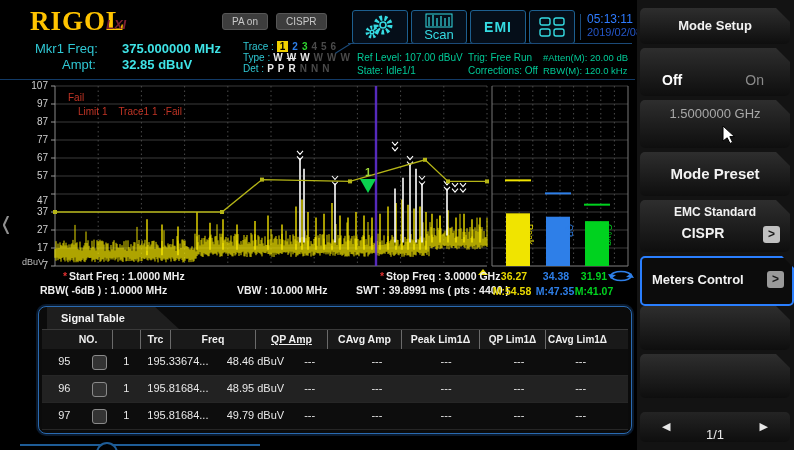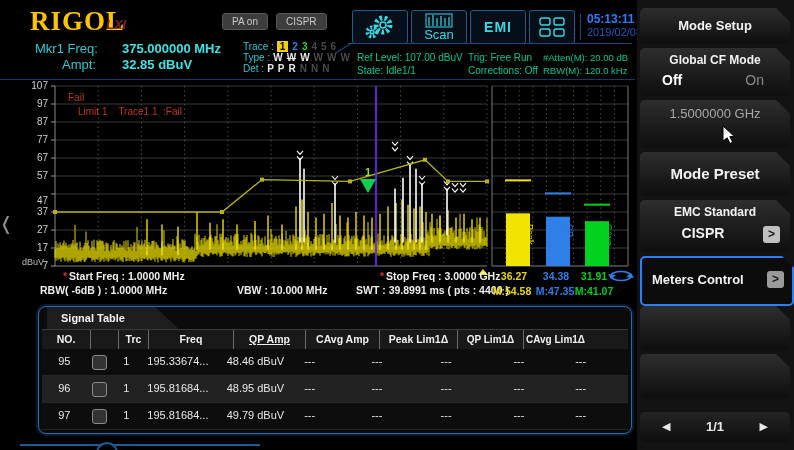--- a/index.html
+++ b/index.html
@@ -10,21 +10,21 @@
   
   .logo{left:30px;top:6px;font-family:"Liberation Serif",serif;font-weight:bold;
         font-size:27px;color:#ffc400;letter-spacing:1px;}
   .logo-sub{left:106px;top:17px;font-size:13px;font-weight:bold;font-style:italic;color:#7c2030;}
   .badge{top:13px;height:15px;line-height:15px;padding:0 9px;background:#3d3d3d;border:1px solid #565656;
          border-radius:3px;color:#c9c9c9;font-size:10px;}
   .iconbox{top:10px;height:32px;border:1px solid #1d5f8f;border-radius:3px;background:#050e19;
            display:flex;align-items:center;justify-content:center;flex-direction:column;}
   .emi-text{color:#35dbe2;font-weight:bold;font-size:14px;letter-spacing:1px;}
   .scan-label{color:#35dbe2;font-size:13px;margin-top:-1px;}
-  .time-txt{color:#2e7bff;font-size:12px;font-weight:bold;}
+  .time-txt{color:#2e7bff;font-size:12px;font-weight:normal;}
   .date-txt{color:#2456c8;font-size:11px;}
   .cyan-label{color:#2fc8d4;font-size:13px;}
   .cyan-value{color:#3fe3e6;font-size:13px;font-weight:bold;text-align:left;width:108px;}
   .trace-row{font-size:10px;line-height:11px;white-space:nowrap;}
   .trace-row .lbl{color:#2fc8d4;margin-right:3px;}
   .trace-row span.v{margin-right:4px;font-weight:bold;}
   .t-sel{background:#f0d000;color:#000;padding:0 3px;}
   .t-blue{color:#2e7fe8;}  .t-green{color:#2fd32f;}  .t-dim{color:#4a4a4a;}
   .t-w{color:#e8e8e8;}  .t-strike{text-decoration:line-through;}
   .status-line{color:#00c896;font-size:10px;line-height:13px;white-space:nowrap;}
@@ -253,21 +253,21 @@
     <polygon points="3,10 0,5 8,6" fill="#2e7fe8"></polygon>
     <polygon points="23,4 26,9 18,8" fill="#2e7fe8"></polygon>
   </svg>
   <div class="mval" style="left:486px;top:285px;width:52px;color:#e8d800;">M:54.58</div>
   <div class="mval" style="left:530px;top:285px;width:50px;color:#2e7fe8;">M:47.35</div>
   <div class="mval" style="left:570px;top:285px;width:48px;color:#00d21f;">M:41.07</div>
 
   <div class="abs sigtable">
     <div class="sigtab">Signal Table</div>
     <div class="thead" id="table-head">
-        <div class="cell" style="width: 48px;">NO.</div>
+        <div class="cell" style="width: 48px; margin-left: 22px;">NO.</div>
         <div class="cell" style="width: 28px;"></div>
         <div class="cell" style="width: 30px;">Trc</div>
         <div class="cell" style="width: 85px;">Freq</div>
         <div class="cell" style="width: 72px; text-decoration: underline;">QP Amp</div>
         <div class="cell" style="width: 74px;">CAvg Amp</div>
         <div class="cell" style="width: 78px;">Peak Lim1Δ</div>
         <div class="cell" style="width: 66px; font-size: 10px;">QP Lim1Δ</div>
         <div class="cell" style="width: 64px; font-size: 10px;">CAvg Lim1Δ</div>
       </div>
     <div class="tbody" id="table-body">
@@ -321,21 +321,20 @@
 
   <div class="abs chev" style="left:2px;top:208px;">‹</div>
   <div class="abs chev" style="left:779px;top:208px;color:#b5b5b5;">›</div>
 
   <div class="abs sidebar">
     <div class="sbtn" style="top:8px;height:36px;">
       <span class="big-center" style="font-size:13px;line-height:36px;">Mode Setup</span>
     </div>
 
     <div class="sbtn" style="top:48px;height:48px;">
-      <span class="title">Global CF Mode</span>
       <span class="toggle-off">Off</span>
       <span class="toggle-on">On</span>
     </div>
 
     <div class="sbtn" style="top:100px;height:48px;">
       <span class="dim-value">1.5000000 GHz</span>
     </div>
 
     <div class="sbtn" style="top:152px;height:44px;">
       <span class="big-center" style="font-size:15px;line-height:44px;">Mode Preset</span>
@@ -350,21 +349,21 @@
     <div class="sbtn" style="top:256px;height:46px;border:2px solid #2a7fff;background:#0c0c0c;clip-path:polygon(0 0,calc(100% - 12px) 0,100% 12px,100% 100%,0 100%);">
       <span style="position:absolute;left:10px;top:14px;font-size:13px;font-weight:bold;">Meters Control</span>
       <span class="submenu-box" style="right:8px;top:13px;background:#9a9a9a;">&gt;</span>
     </div>
 
     <div class="sbtn" style="top:306px;height:44px;"></div>
     <div class="sbtn" style="top:354px;height:44px;"></div>
 
     <div class="pager">
       <span class="tri" style="left:22px;">◀</span>
-      <span style="position:absolute;left:0;right:0;top:7px;text-align:center;font-size:13px;font-weight:bold;">1/1</span>
+      <span style="position:absolute;left:0;right:0;top:15px;text-align:center;font-size:13px;font-weight:normal;">1/1</span>
       <span class="tri" style="right:22px;">▶</span>
     </div>
   </div>
 
   <svg class="abs" style="left:722px;top:126px;" width="16" height="20">
     <polygon points="1,0 1,15 5.2,11.8 8,17.5 10.6,16.2 7.8,10.6 12.5,10.6" fill="#fff" stroke="#000" stroke-width="1"></polygon>
   </svg>
 </div>
 
 </body></html>

